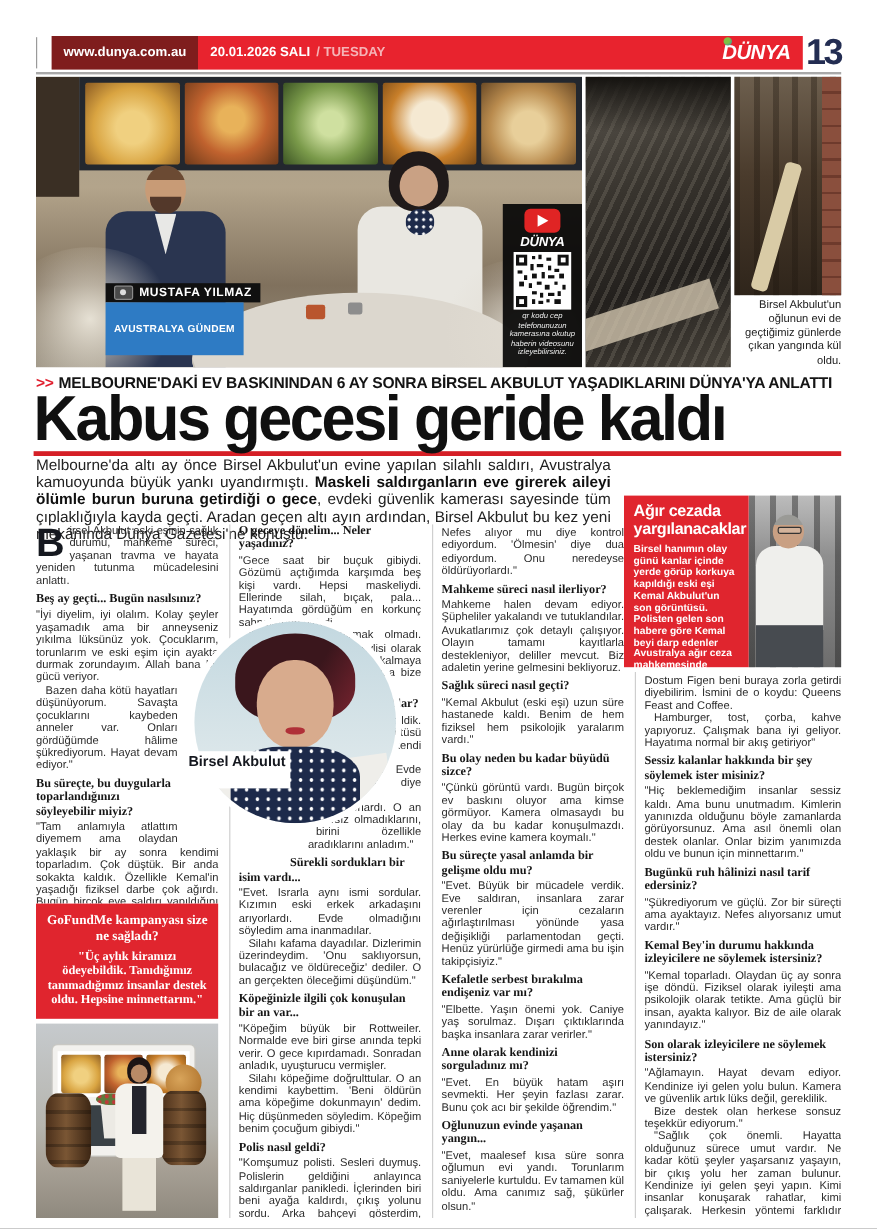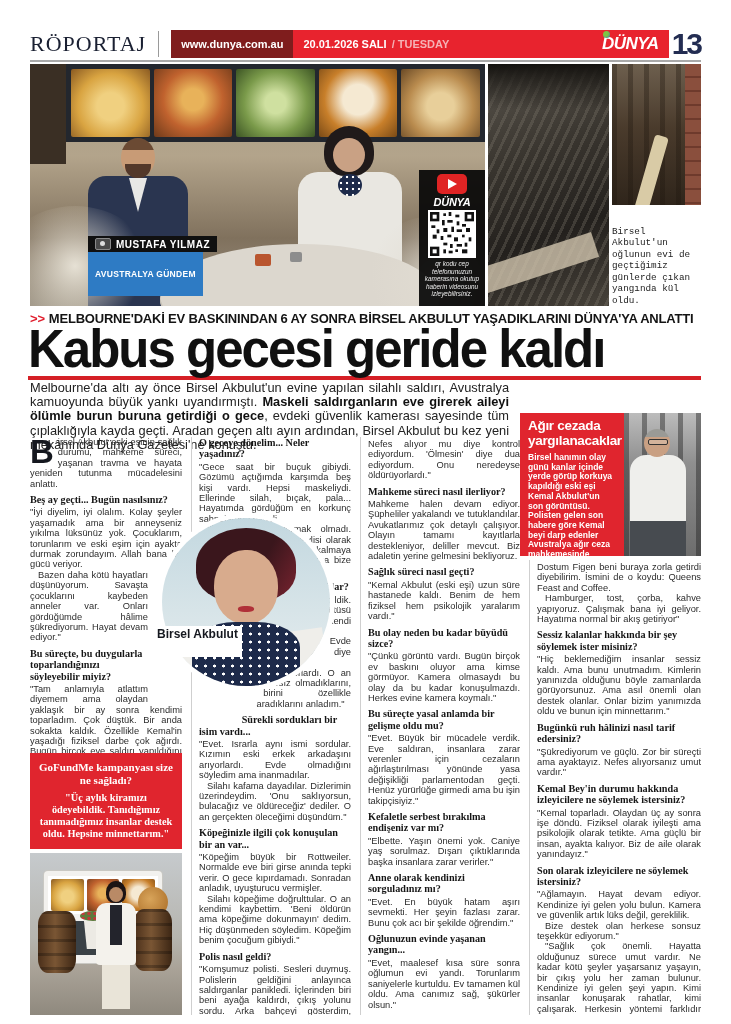--- a/index.html
+++ b/index.html
@@ -76,21 +76,21 @@
      transform:rotate(-18deg);opacity:.8;}
   .burn1::before{content:"";position:absolute;left:0;top:0;width:100%;height:46px;background:linear-gradient(180deg,#14120f,rgba(20,18,15,0));}
   .right-stack{width:89px;height:242px;display:flex;flex-direction:column;}
   .burn2{width:89px;height:192px;background:
      repeating-linear-gradient(90deg,rgba(30,22,14,.35) 0 5px,rgba(0,0,0,0) 5px 16px),
      linear-gradient(180deg,#6d5f4e 0%,#4a3b2c 45%,#2f251b 100%);}
   .burn2::before{content:"";position:absolute;right:0;top:0;width:16px;height:192px;
      background:repeating-linear-gradient(180deg,#8a4f3d 0 12px,#6e3a2c 12px 14px);}
   .burn2::after{content:"";position:absolute;left:28px;top:70px;width:14px;height:110px;background:#d9cba6;
      transform:rotate(16deg);border-radius:4px;}
-  .fire-cap{font-size:9.3px;line-height:11.5px;color:#222;text-align:left;padding-top:21px;font-weight:500;font-family:Liberation Mono, monospace;}
+  .fire-cap{font-size:9.3px;line-height:11.5px;color:#222;text-align:right;padding-top:3px;font-weight:500;}
   
   .kicker{position:absolute;top:311px;left:30px;width:671px;font-size:13px;font-weight:bold;color:#141414;
           letter-spacing:-.2px;white-space:nowrap;}
   .kicker .arr{color:#e01e2d;margin-right:4px;}
   .headline{position:absolute;top:325px;left:28px;width:673px;}
   .headline h1{margin:0;font-size:51px;line-height:46px;font-weight:900;letter-spacing:-2px;color:#101010;
                transform:scaleY(1.04);transform-origin:top left;white-space:nowrap;}
   .red-rule{margin-top:5px;height:4px;background:#d51f26;}
   .lead{position:absolute;top:381px;left:30px;width:671px;font-size:12.8px;line-height:14.2px;color:#222;
         text-align:justify;}
@@ -169,21 +169,20 @@
   .po-coat-r{position:absolute;right:4px;top:112px;width:44px;height:56px;background:#efeeea;transform:rotate(-8deg);}
   .portrait-label{position:absolute;left:157px;top:626px;z-index:4;background:#fff;padding:1px 4px 16px 0;
      font-size:12px;font-weight:bold;color:#15181f;}
 </style>
 </head>
 <body>
 
 <div id="page">
 
   <div class="hdr">
-    <div class="hdr-section">RÖPORTAJ</div>
     <div class="hdr-div"></div>
     <div class="hdr-web">www.dunya.com.au</div>
     <div class="hdr-red">
       <span class="hdr-date">20.01.2026 SALI</span>
       <span class="hdr-date-en">/ TUESDAY</span>
       <span class="hdr-brand"><i></i><span>DÜNYA</span></span>
     </div>
     <div class="hdr-pn">13</div>
   </div>
   <div class="hdr-rule"></div>

